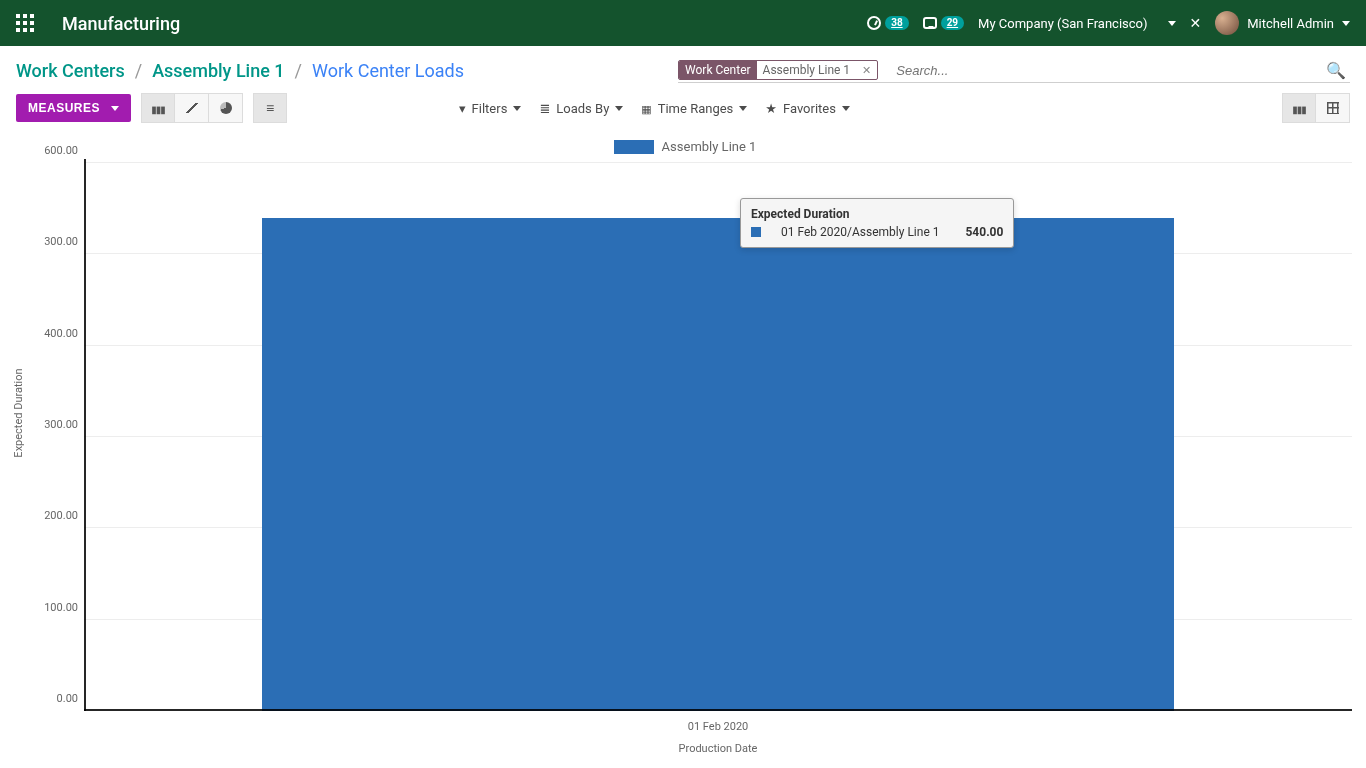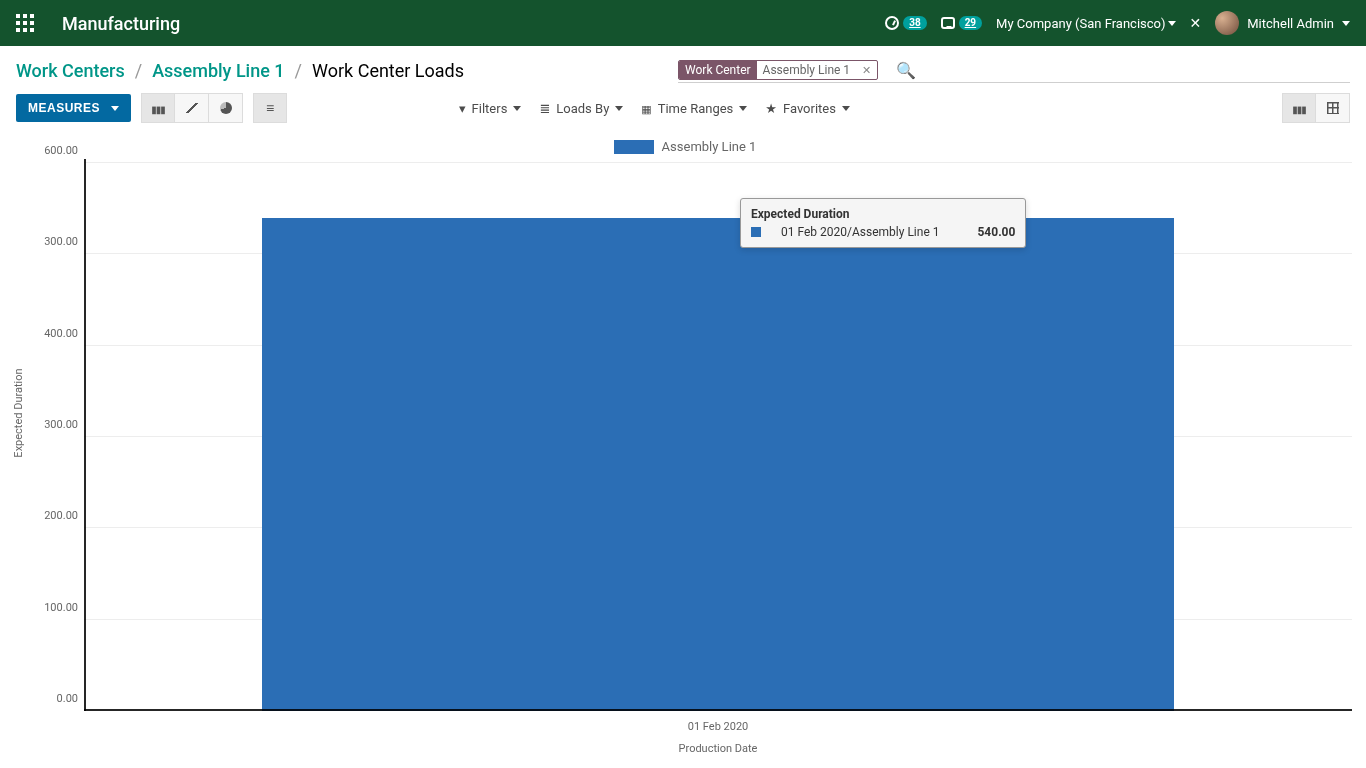--- a/index.html
+++ b/index.html
@@ -27,43 +27,43 @@
   .brand { font-size: 18px; font-weight: 500; margin-right: 40px; }
   .top-menu { display:flex; gap: 4px; }
   .top-menu-item { padding: 8px 12px; color:#fff; cursor:pointer; font-size:13px; }
   .topbar-right { margin-left:auto; display:flex; align-items:center; gap: 14px; }
   .badge-block { display:flex; align-items:center; gap:4px; cursor:pointer;text-decoration:underline; }
   .clock-icon { width:14px; height:14px; border:2px solid #fff; border-radius:50%; position:relative; }
   .clock-icon:after { content:""; position:absolute; left:5px; top:2px; width:1.5px; height:5px; background:#fff; transform-origin:bottom; transform:rotate(25deg); }
   .speech-icon { width:14px; height:12px; border:2px solid #fff; border-radius:3px; position:relative; }
   .speech-icon:after { content:""; position:absolute; bottom:-5px; left:3px; border:3px solid transparent; border-top-color:#fff; }
   .pill { background:#00a09d; color:#fff; font-size:10px; font-weight:700; border-radius:8px; padding:1px 6px; line-height:12px; }
-  .company { color:#fff; cursor:pointer; font-size:13px; display:flex; align-items:center; gap:2px;}
+  .company { color:#fff; cursor:pointer; font-size:13px; display:flex; align-items:center; gap:20px;}
   .wrench-icon { color:#fff; font-size:14px; cursor:pointer; }
   .user-block { display:flex; align-items:center; gap:8px; cursor:pointer; color:#fff; }
   .avatar { width:24px; height:24px; border-radius:50%; background: radial-gradient(circle at 30% 30%, #d8b090, #6e4b3a); }
   .caret-down { width:0; height:0; border-left:4px solid transparent; border-right:4px solid transparent; border-top:5px solid #fff; display:inline-block; }
 
   
   .control-row { display:flex; align-items:center; padding: 12px 16px 4px 16px; }
   .breadcrumb { display:flex; gap:10px; font-size:18px; }
   .crumb-link { color:#009688; cursor:pointer; font-weight:500; }
   .crumb-sep { color:#999; }
-  .crumb-current { color:#000000; }
+  .crumb-current { color:#3b82f6; }
   .search-wrap { margin-left:auto; display:flex; align-items:center; width:672px; border-bottom:1px solid #cfcfcf; padding:2px 0; }
   .facet { display:flex; align-items:center; border:1px solid #7b5568; border-radius:2px; font-size:12px; overflow:hidden; margin-right:14px; }
   .facet-label { background:#7b5568; color:#fff; padding:2px 6px; }
   .facet-value { padding:2px 6px; color:#666; }
   .facet-close { padding:0 6px; color:#888; cursor:pointer; font-size:11px; }
   .search-input { flex:1; border:none; outline:none; font-size:13px; color:#888; font-style:italic; padding:2px 4px; background:transparent; }
   .search-btn { color:#4c4c4c; font-size:16px; cursor:pointer; padding:0 4px; }
 
   
   .toolbar-row { display:flex; align-items:center; padding: 6px 16px 10px 16px; }
-  .measures-btn { background:#0369a1; color:#fff; border:none; padding:7px 12px; font-size:12px; font-weight:700; letter-spacing:.5px; cursor:pointer; display:flex; align-items:center; gap:11px; border-radius:2px; }
+  .measures-btn { background:#a21caf; color:#fff; border:none; padding:7px 12px; font-size:12px; font-weight:700; letter-spacing:.5px; cursor:pointer; display:flex; align-items:center; gap:11px; border-radius:2px; }
   .btn-group { display:flex; margin-left:10px; gap:0; }
   .icon-btn { width:34px; height:30px; border:1px solid #dcdcdc; background:#f7f7f7; color:#555; display:flex; align-items:center; justify-content:center; cursor:pointer; font-size:13px; }
   .icon-btn.active { background:#e6e6e6; }
   .icon-btn + .icon-btn { border-left:none; }
   .filters-group { margin-left:auto; display:flex; align-items:center; gap:18px; }
   .filter-item { display:flex; align-items:center; gap:6px; cursor:pointer; color:#4c4c4c; font-size:13px; }
   .filter-item .caret-down { border-top-color:#4c4c4c; }
   .view-switch { margin-left:auto; display:flex; }
   .toolbar-spacer { width: 260px; }
 
@@ -127,21 +127,21 @@
     border-radius:3px;
     padding:8px 10px;
     font-size:12px;
     color:#333;
     box-shadow:0 2px 6px rgba(0,0,0,.15);
     white-space:nowrap;
   }
   .tooltip .tt-title { font-weight:700; margin-bottom:4px; }
   .tooltip .tt-row { display:flex; align-items:center; gap:20px; }
   .tooltip .tt-swatch { width:10px; height:10px; background:#2b6eb5; }
-  .tooltip .tt-value { font-weight:700; margin-left:18px; }
+  .tooltip .tt-value { font-weight:700; margin-left:6px; }
 
   
   .ico { font-family: Arial, sans-serif; }
   .ico-bar:before { content:"▮▮▮"; letter-spacing:-1px; font-size:10px;}
   .ico-line { width:14px; height:10px; position:relative; }
   .ico-line:before { content:""; position:absolute; inset:0;
     background: linear-gradient(135deg, transparent 45%, #555 45%, #555 55%, transparent 55%);
   }
   .ico-pie { width:12px; height:12px; border-radius:50%; background: conic-gradient(#555 0 70%, #bbb 70% 100%); }
   .ico-stack:before { content:"≡"; font-weight:bold; font-size:14px; }
@@ -205,20 +205,21 @@
     <span class="crumb-link">Assembly Line 1</span>
     <span class="crumb-sep">/</span>
     <span class="crumb-current">Work Center Loads</span>
   </div>
   <div class="search-wrap">
     <div class="facet">
       <span class="facet-label">Work Center</span>
       <span class="facet-value">Assembly Line 1</span>
       <span class="facet-close">✕</span>
     </div>
+    <input class="search-input" placeholder="Search..." style="">
     <span class="search-btn ico ico-mag"></span>
   </div>
 </div>
 
 <div class="toolbar-row">
   <button class="measures-btn">
     <span>MEASURES</span>
     <span class="caret-down"></span>
   </button>
   <div class="btn-group">

